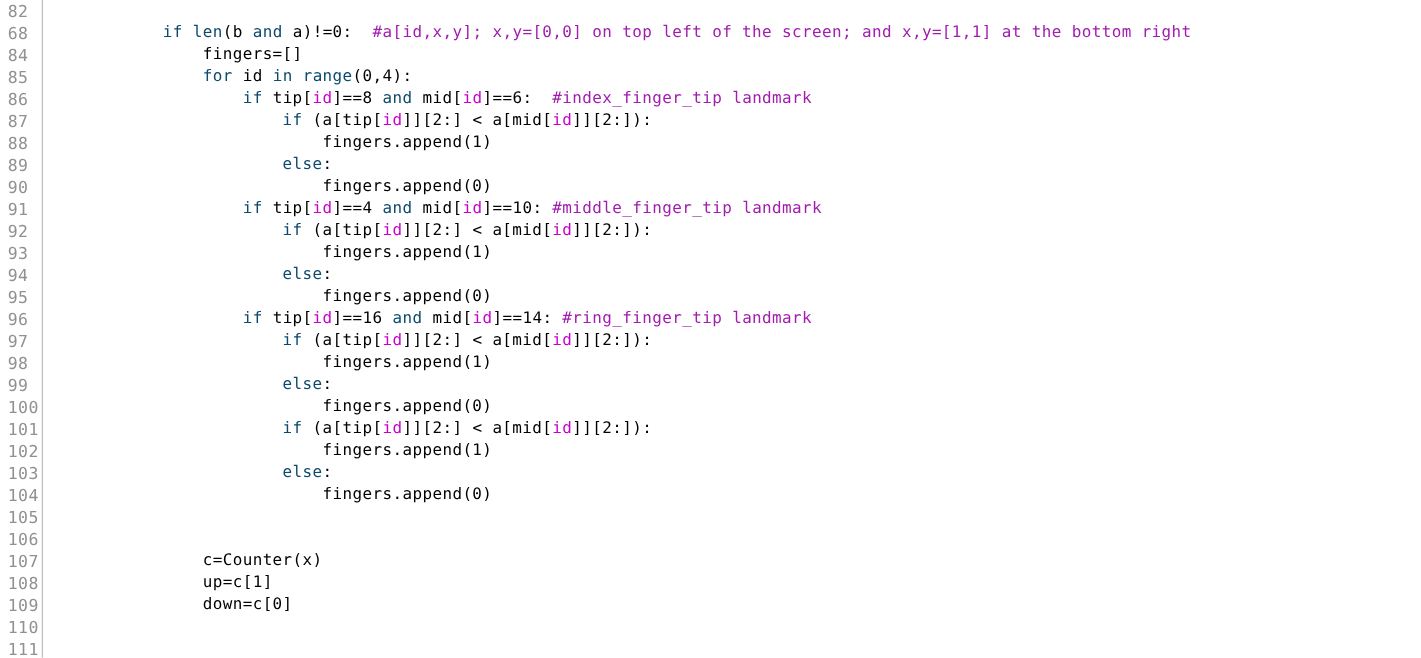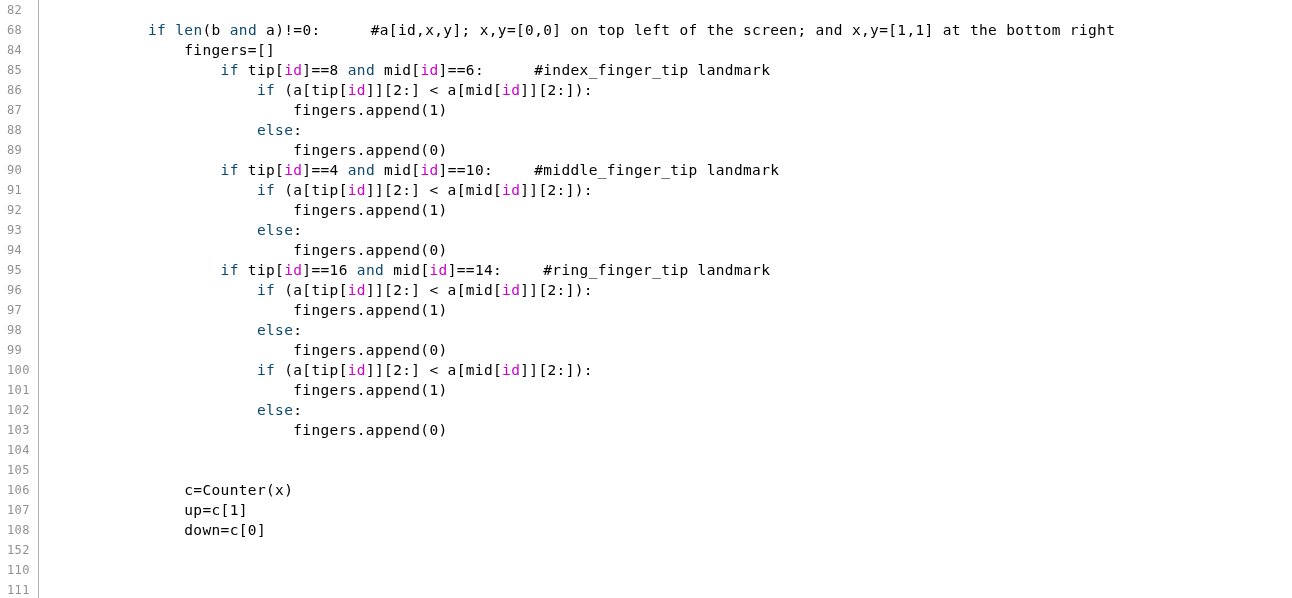--- a/index.html
+++ b/index.html
@@ -27,21 +27,21 @@
     width: 39px;
     min-width: 39px;
     box-sizing: border-box;
     border-right: 1px solid #b0b0b0;
     background: #ffffff;
     padding-top: 0px;
   }
   .lno {
     height: 20px;
     line-height: 20px;
-    font-size: 12px;
+    font-size: 15px;
     font-family: "DejaVu Sans Mono", "Liberation Mono", monospace;
     color: #8f9193;
     text-align: left;
     padding-left: 7px;
     box-sizing: border-box;
     white-space: pre;
     letter-spacing: 0.4px;
   }
   #code {
     position: relative;
@@ -55,21 +55,21 @@
     line-height: 20px;
     font-size: 14.5px;
     font-family: "DejaVu Sans Mono", "Liberation Mono", monospace;
     white-space: pre;
     color: #000000;
     letter-spacing: 0.35px;
   }
   .tok-kw   { color: #0c4a6e; }
   .tok-bi   { color: #0c4a6e; }
   .tok-var  { color: #cc00cc; }
-  .tok-com  { color: #000000; margin-left: 32px; }
+  .tok-com  { color: #a21caf; }
   .tok-txt  { color: #000000; }
 </style>
 </head>
 <body>
 
 <div id="editor">
   <div id="gutter">
       <div class="lno">82</div>
       <div class="lno">68</div>
       <div class="lno">84</div>
@@ -90,28 +90,29 @@
       <div class="lno">99</div>
       <div class="lno">100</div>
       <div class="lno">101</div>
       <div class="lno">102</div>
       <div class="lno">103</div>
       <div class="lno">104</div>
       <div class="lno">105</div>
       <div class="lno">106</div>
       <div class="lno">107</div>
       <div class="lno">108</div>
-      <div class="lno">152</div>
+      <div class="lno">109</div>
       <div class="lno">110</div>
       <div class="lno">111</div>
     </div>
   <div id="code">
       <div class="cline">&nbsp;</div>
       <div class="cline"><span class="tok-txt">            </span><span class="tok-kw">if</span><span class="tok-txt"> </span><span class="tok-bi">len</span><span class="tok-txt">(b </span><span class="tok-kw">and</span><span class="tok-txt"> a)!=0:  </span><span class="tok-com">#a[id,x,y]; x,y=[0,0] on top left of the screen; and x,y=[1,1] at the bottom right</span></div>
       <div class="cline"><span class="tok-txt">                fingers=[]</span></div>
+      <div class="cline"><span class="tok-txt">                </span><span class="tok-kw">for</span><span class="tok-txt"> id </span><span class="tok-kw">in</span><span class="tok-txt"> </span><span class="tok-bi">range</span><span class="tok-txt">(0,4):</span></div>
       <div class="cline"><span class="tok-txt">                    </span><span class="tok-kw">if</span><span class="tok-txt"> tip[</span><span class="tok-var">id</span><span class="tok-txt">]==8 </span><span class="tok-kw">and</span><span class="tok-txt"> mid[</span><span class="tok-var">id</span><span class="tok-txt">]==6:  </span><span class="tok-com">#index_finger_tip landmark</span></div>
       <div class="cline"><span class="tok-txt">                        </span><span class="tok-kw">if</span><span class="tok-txt"> (a[tip[</span><span class="tok-var">id</span><span class="tok-txt">]][2:] &lt; a[mid[</span><span class="tok-var">id</span><span class="tok-txt">]][2:]):</span></div>
       <div class="cline"><span class="tok-txt">                            fingers.append(1)</span></div>
       <div class="cline"><span class="tok-txt">                        </span><span class="tok-kw">else</span><span class="tok-txt">:</span></div>
       <div class="cline"><span class="tok-txt">                            fingers.append(0)</span></div>
       <div class="cline"><span class="tok-txt">                    </span><span class="tok-kw">if</span><span class="tok-txt"> tip[</span><span class="tok-var">id</span><span class="tok-txt">]==4 </span><span class="tok-kw">and</span><span class="tok-txt"> mid[</span><span class="tok-var">id</span><span class="tok-txt">]==10: </span><span class="tok-com">#middle_finger_tip landmark</span></div>
       <div class="cline"><span class="tok-txt">                        </span><span class="tok-kw">if</span><span class="tok-txt"> (a[tip[</span><span class="tok-var">id</span><span class="tok-txt">]][2:] &lt; a[mid[</span><span class="tok-var">id</span><span class="tok-txt">]][2:]):</span></div>
       <div class="cline"><span class="tok-txt">                            fingers.append(1)</span></div>
       <div class="cline"><span class="tok-txt">                        </span><span class="tok-kw">else</span><span class="tok-txt">:</span></div>
       <div class="cline"><span class="tok-txt">                            fingers.append(0)</span></div>

